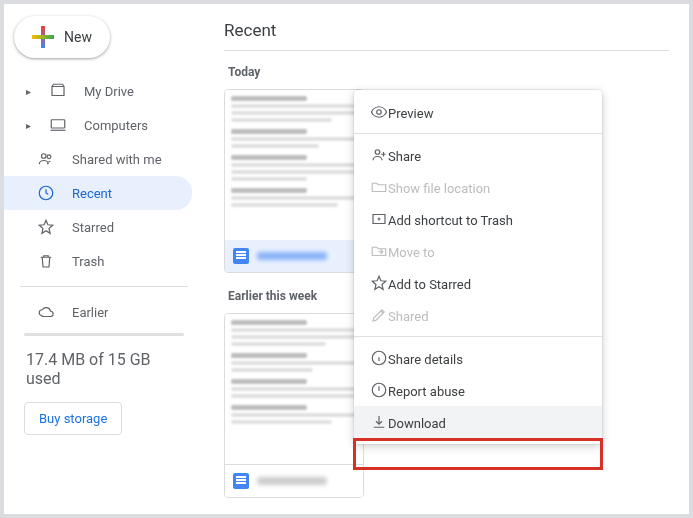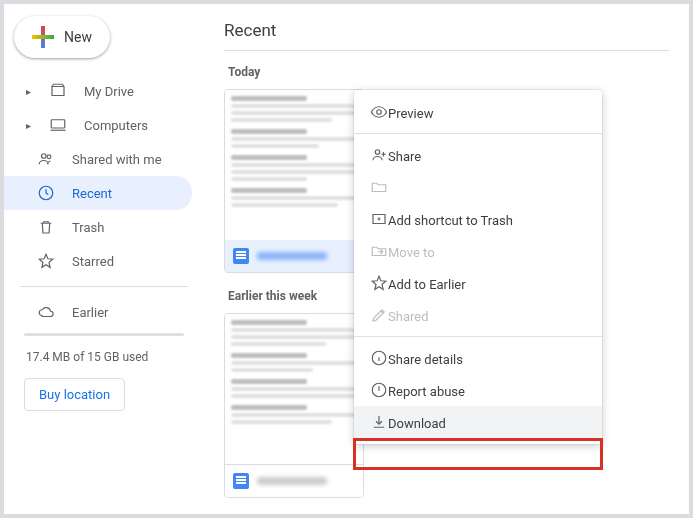--- a/index.html
+++ b/index.html
@@ -9,21 +9,21 @@
 .plus-icon{width:22px;height:22px;position:relative}
 .plus-icon::before,.plus-icon::after{content:"";position:absolute;background:linear-gradient(45deg,#ea4335,#fbbc04,#34a853,#4285f4)}
 .plus-v{position:absolute;left:9px;top:0;width:4px;height:22px;background:linear-gradient(#ea4335,#4285f4)}
 .plus-h{position:absolute;top:9px;left:0;height:4px;width:22px;background:linear-gradient(90deg,#fbbc04,#34a853)}
 .nav-item{display:flex;align-items:center;gap:16px;padding:7px 12px 7px 22px;font-size:13px;color:#5f6368;border-radius:0 16px 16px 0;margin-right:12px;cursor:pointer}
 .nav-item.active{background:#e8f0fe;color:#1967d2}
 .nav-item.active .icon{color:#1967d2}
 .nav-item .icon{width:20px;height:20px;color:#5f6368;display:flex;align-items:center;justify-content:center}
 .chev{width:10px;color:#5f6368;font-size:10px;margin-right:-4px}
 .divider{height:1px;background:#dadce0;margin:8px 16px}
-.storage-text{font-size:12px;color:#5f6368;padding:10px 22px}
+.storage-text{font-size:16px;color:#5f6368;padding:10px 22px}
 .buy-btn{margin:4px 20px;border:1px solid #dadce0;background:#fff;color:#1a73e8;padding:8px 14px;border-radius:4px;font-size:13px;cursor:pointer}
 .main{margin-left:200px;padding:12px 20px}
 .title{font-size:17px;color:#3c4043;padding:4px 0 10px}
 .hr{height:1px;background:#dadce0;margin-bottom:14px}
 .section-label{font-size:12px;color:#5f6368;font-weight:700;margin:4px 0 10px 4px}
 .file-card{width:140px;border:1px solid #dadce0;border-radius:4px;overflow:hidden;margin-bottom:16px}
 .file-thumb{height:150px;background:#fff;padding:6px;display:flex;flex-direction:column;gap:3px}
 .blur-line{height:4px;background:#e0e0e0;border-radius:2px;filter:blur(1px)}
 .blur-line.t{height:5px;background:#bdbdbd;width:60%}
 .file-footer{background:#e8f0fe;display:flex;align-items:center;gap:8px;padding:8px}
@@ -86,47 +86,47 @@
         <svg viewBox="0 0 24 24">
           <circle cx="12" cy="12" r="9"></circle>
           <path d="M12 7v5l3 2"></path>
         </svg>
       </span>
     <span>Recent</span>
   </div>
   <div class="nav-item" style="padding-left:32px">
     <span class="icon">
         <svg viewBox="0 0 24 24">
+          <path d="M12 3l2.5 6 6.5.5-5 4.5 1.5 6.5L12 17l-5.5 3.5L8 14 3 9.5 9.5 9z"></path>
+        </svg>
+      </span>
+    <span>Starred</span>
+  </div>
+  <div class="nav-item" style="padding-left:32px">
+    <span class="icon">
+        <svg viewBox="0 0 24 24">
           <path d="M5 7h14M9 7V5h6v2M7 7l1 13h8l1-13"></path>
         </svg>
       </span>
     <span>Trash</span>
-  </div>
-  <div class="nav-item" style="padding-left:32px">
-    <span class="icon">
-        <svg viewBox="0 0 24 24">
-          <path d="M12 3l2.5 6 6.5.5-5 4.5 1.5 6.5L12 17l-5.5 3.5L8 14 3 9.5 9.5 9z"></path>
-        </svg>
-      </span>
-    <span>Starred</span>
   </div>
 
   <div class="divider"></div>
 
   <div class="nav-item" style="padding-left:32px">
     <span class="icon">
         <svg viewBox="0 0 24 24">
           <path d="M7 17a4 4 0 010-8 6 6 0 0111 2 3.5 3.5 0 010 7H7z"></path>
         </svg>
       </span>
     <span>Earlier</span>
   </div>
   <div class="divider" style="margin:4px 20px;height:3px;background:#e0e0e0;border-radius:2px"></div>
   <div class="storage-text">17.4 MB of 15 GB used</div>
-  <button class="buy-btn">Buy location</button>
+  <button class="buy-btn">Buy storage</button>
 </div>
 
 <div class="main">
   <div class="title">Recent</div>
   <div class="hr"></div>
 
   <div class="section-label">Today</div>
   <div class="file-card">
     <div class="file-thumb">
       <div class="blur-line t"></div>
@@ -195,20 +195,21 @@
         </svg>
       </span>
       <span>Share</span>
     </div>
   <div class="menu-item disabled">
       <span class="icon">
         <svg viewBox="0 0 24 24">
           <path d="M3 7h6l2 2h10v9H3z"></path>
         </svg>
       </span>
+      <span>Show file location</span>
     </div>
   <div class="menu-item">
       <span class="icon">
         <svg viewBox="0 0 24 24">
           <path d="M4 6h16v12H4zM12 10v4M10 12h4"></path>
         </svg>
       </span>
       <span>Add shortcut to Trash</span>
     </div>
   <div class="menu-item disabled">
@@ -218,21 +219,21 @@
         </svg>
       </span>
       <span>Move to</span>
     </div>
   <div class="menu-item">
       <span class="icon">
         <svg viewBox="0 0 24 24">
           <path d="M12 3l2.5 6 6.5.5-5 4.5 1.5 6.5L12 17l-5.5 3.5L8 14 3 9.5 9.5 9z"></path>
         </svg>
       </span>
-      <span>Add to Earlier</span>
+      <span>Add to Starred</span>
     </div>
   <div class="menu-item disabled">
       <span class="icon">
         <svg viewBox="0 0 24 24">
           <path d="M4 20l4-1 11-11-3-3L5 16zM14 6l3 3"></path>
         </svg>
       </span>
       <span>Shared</span>
     </div>
   <div class="menu-sep"></div>

